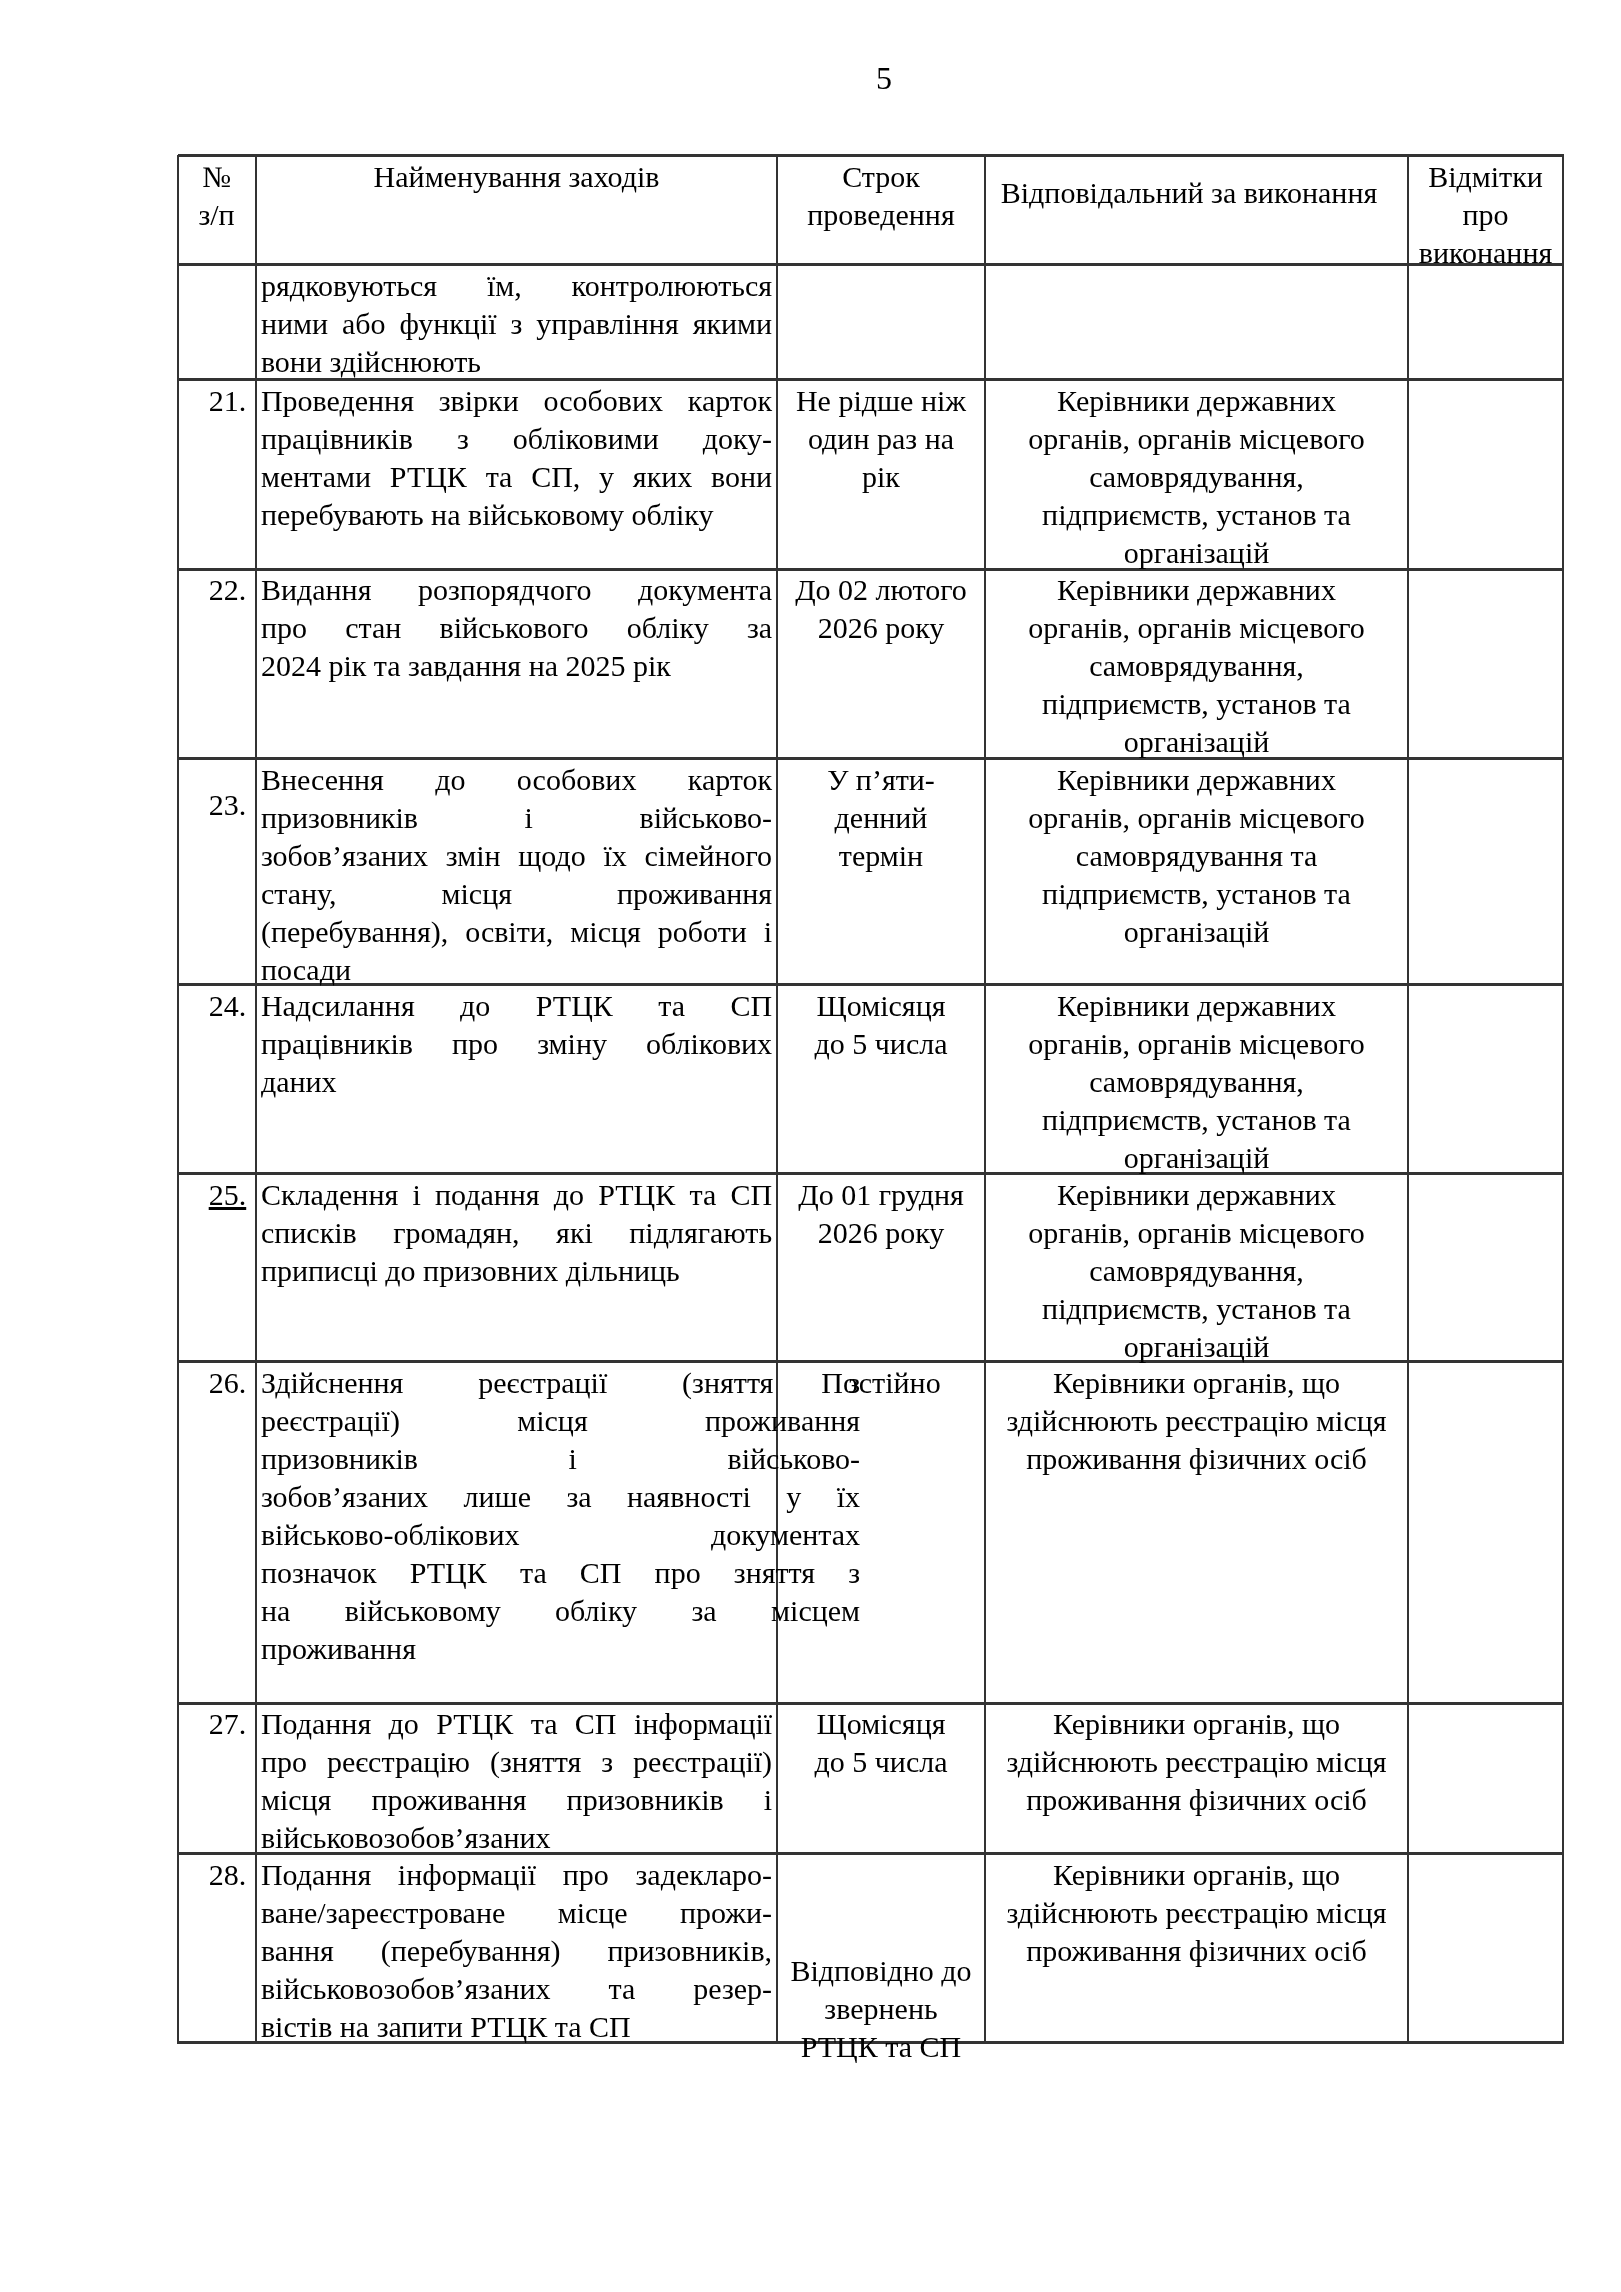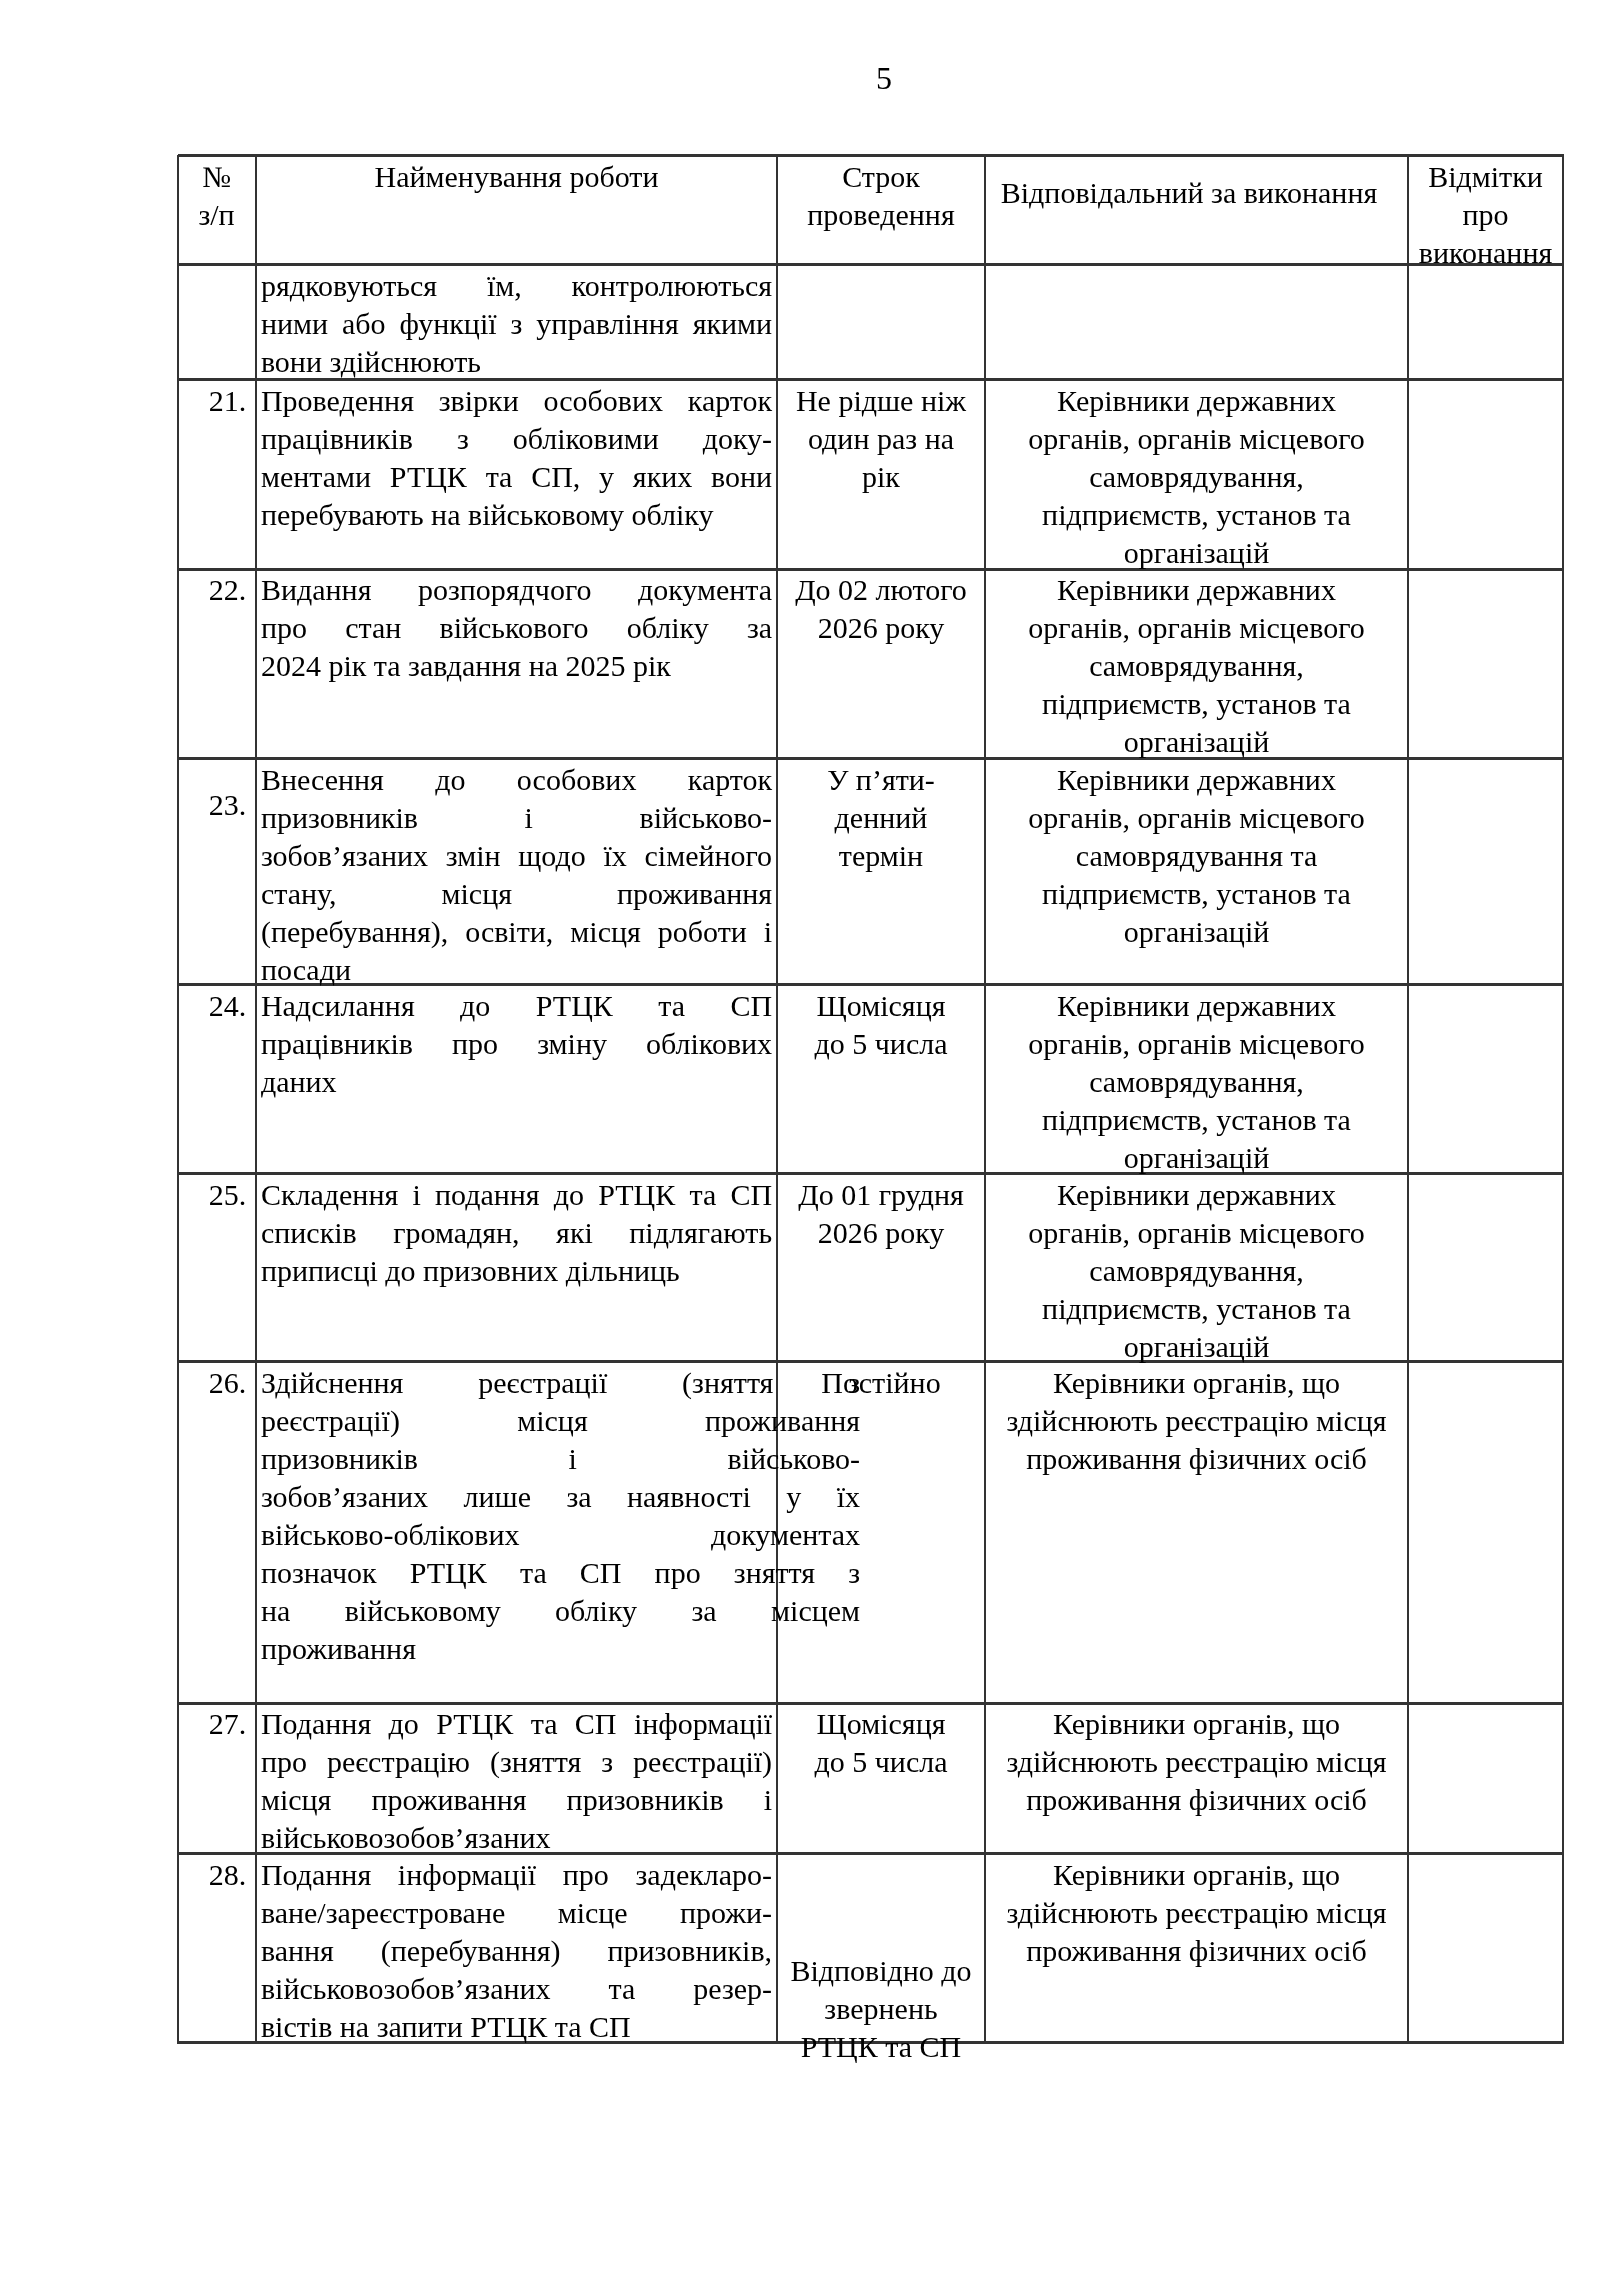--- a/index.html
+++ b/index.html
@@ -39,21 +39,21 @@
     <div class="vline" style="left: 255px; height: 1889px;"></div>
     <div class="vline" style="left: 776px; height: 1889px;"></div>
     <div class="vline" style="left: 984px; height: 1889px;"></div>
     <div class="vline" style="left: 1407px; height: 1889px;"></div>
     <div class="vline" style="left: 1562px; height: 1889px;"></div>
     <div class="cell center hdr" style="left: 179px; width: 75px; top: 156px; height: 107px;">
       <span class="line">№</span>
       <span class="line">з/п</span>
     </div>
     <div class="cell center hdr" style="left: 257px; width: 519px; top: 156px; height: 107px;">
-      <span class="line">Найменування роботи</span>
+      <span class="line">Найменування заходів</span>
     </div>
     <div class="cell center hdr" style="left: 778px; width: 206px; top: 156px; height: 107px;">
       <span class="line">Строк</span>
       <span class="line">проведення</span>
     </div>
     <div class="cell center hdr" style="left: 986px; width: 421px; top: 156px; height: 107px; padding-left: 0px; padding-right: 15px; margin-top: 16px;">
       <span class="line">Відповідальний за виконання</span>
     </div>
     <div class="cell center hdr" style="left: 1409px; width: 153px; top: 156px; height: 107px;">
       <span class="line">Відмітки</span>
@@ -150,21 +150,21 @@
       <span class="line">до 5 числа</span>
     </div>
     <div class="cell center" style="left: 986px; width: 421px; top: 985px; height: 187px; padding-left: 0px; padding-right: 0px;">
       <span class="line">Керівники державних</span>
       <span class="line">органів, органів місцевого</span>
       <span class="line">самоврядування,</span>
       <span class="line">підприємств, установ та</span>
       <span class="line">організацій</span>
     </div>
     <div class="cell " style="left: 1409px; width: 153px; top: 985px; height: 187px;"></div>
-    <div class="cell num" style="left: 179px; width: 75px; top: 1174px; height: 186px;">
+    <div class="cell num" style="left: 179px; width: 75px; top: 1174px; height: 186px; text-decoration: underline;">
       <span class="line">25.</span>
     </div>
     <div class="cell " style="left: 257px; width: 519px; top: 1174px; height: 186px;">
       <span class="line j">Складення і подання до РТЦК та СП</span>
       <span class="line j">списків громадян, які підлягають</span>
       <span class="line last">приписці до призовних дільниць</span>
     </div>
     <div class="cell center" style="left: 778px; width: 206px; top: 1174px; height: 186px; padding-left: 0px; padding-right: 0px;">
       <span class="line">До 01 грудня</span>
       <span class="line">2026 року</span>

